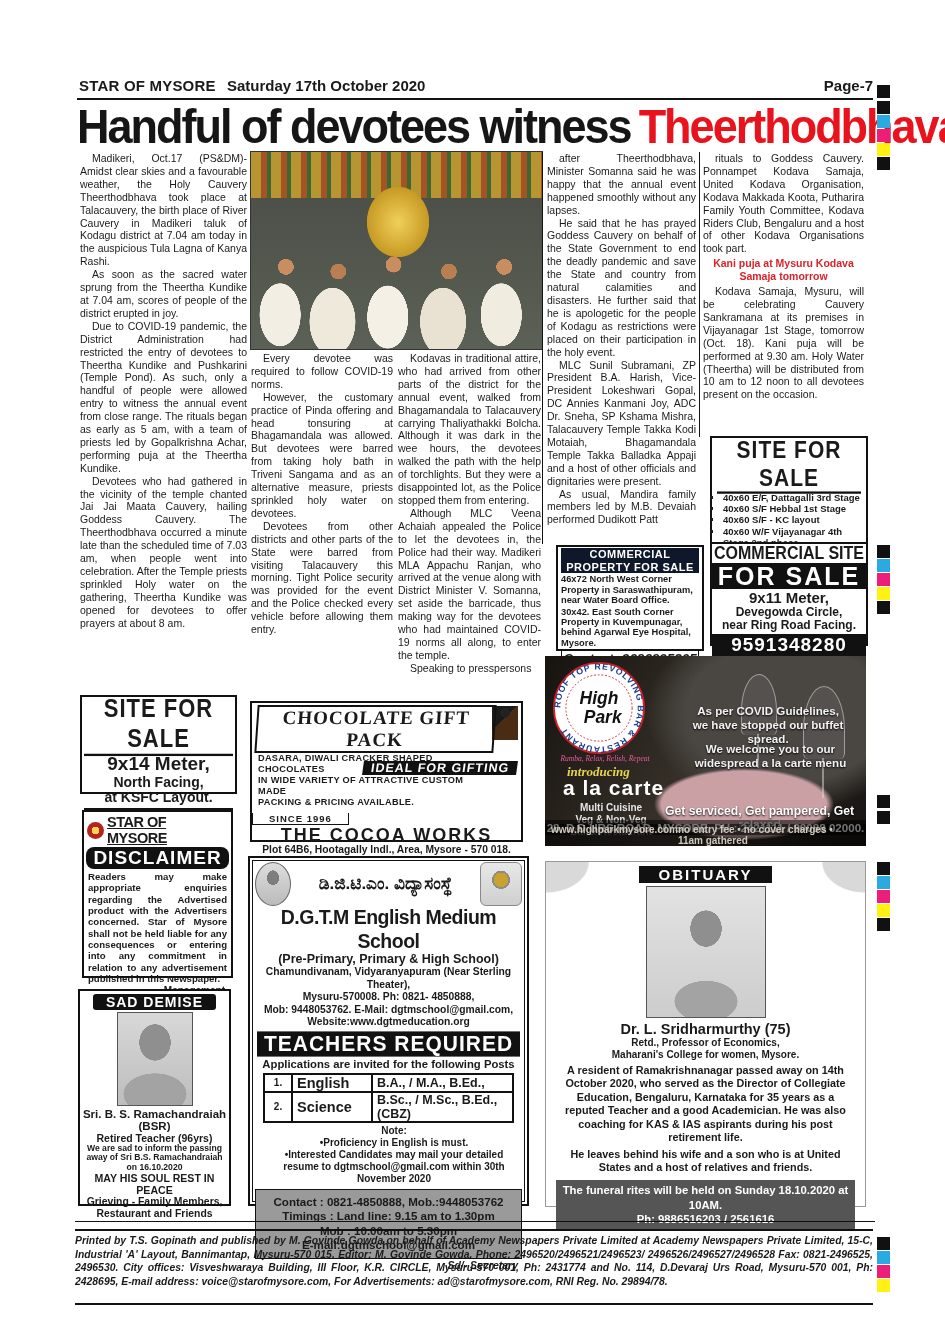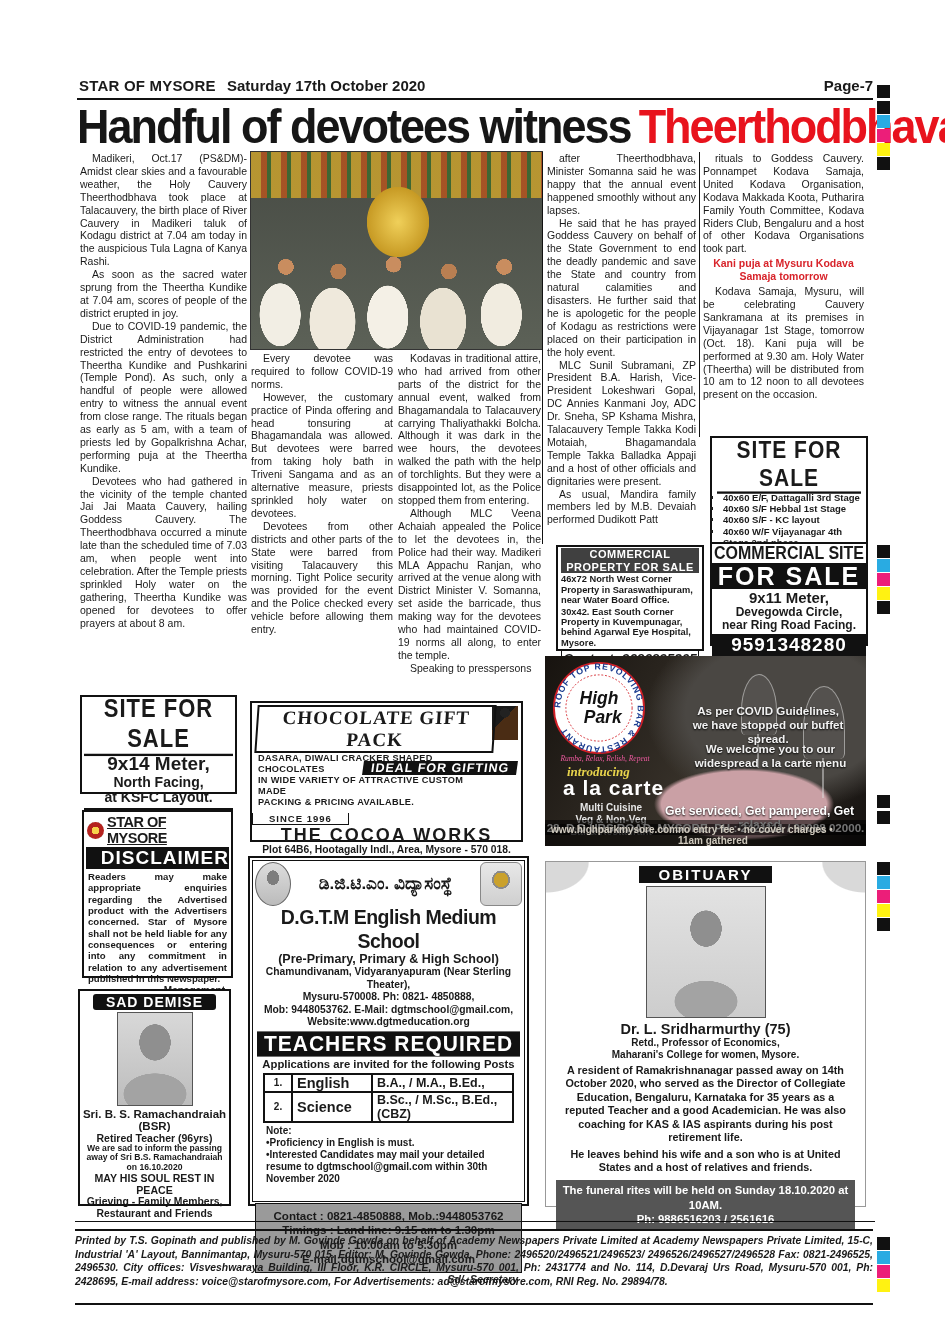--- a/index.html
+++ b/index.html
@@ -58,35 +58,35 @@
   #siteRight .call{font-size:16px;font-weight:900;letter-spacing:.5px;}
   
   #commSite{left:710px;top:542px;width:158px;height:104px;padding:1px 0;}
   #commSite .l1{font-size:16px;font-weight:900;transform:scaleY(1.1);}
   #commSite .l2{font-size:25px;font-weight:900;letter-spacing:2px;line-height:1.05;}
   #commSite .l3{font-size:15px;font-weight:900;}
   #commSite .l4,#commSite .l5{font-size:12px;font-weight:bold;line-height:1.1;}
   #commSite .phone{font-size:19px;font-weight:900;letter-spacing:1px;margin-top:1px;}
   
   #commProp{left:556px;top:545px;width:148px;height:106px;border:2px solid #111;padding:1px 3px;text-align:left;box-sizing:border-box;background:#fff;}
-  #commProp .t{background:#404040;color:#fff;font-weight:900;text-align:center;font-size:11px;line-height:1.15;letter-spacing:.5px;}
+  #commProp .t{background:#0f172a;color:#fff;font-weight:900;text-align:center;font-size:11px;line-height:1.15;letter-spacing:.5px;}
   #commProp .b{font-size:9.3px;font-weight:bold;line-height:1.12;margin-top:1px;}
   #commProp .c{border:1.5px solid #111;font-style:italic;font-weight:900;font-size:13.5px;text-align:center;margin-top:2px;}
   
   #siteLeft{left:80px;top:695px;width:157px;height:99px;padding:1px 2px;}
   #siteLeft .caps-title{font-size:22px;border-bottom:2.5px solid #111;}
   #siteLeft .m1{font-size:19px;font-weight:900;margin-top:1px;}
   #siteLeft .m2,#siteLeft .m3{font-size:14px;font-weight:bold;line-height:1.1;}
   #siteLeft .phone{font-size:21px;font-weight:900;letter-spacing:2px;border-top:2px solid #111;margin-top:2px;}
   
   #disclaimer{left:82px;top:810px;width:151px;height:168px;border:2px solid #111;box-sizing:border-box;background:#fff;}
   #disclaimer .hdr{display:flex;align-items:center;gap:3px;padding:2px 3px 0 3px;}
   #disclaimer .crest{width:17px;height:17px;border-radius:50%;background:radial-gradient(#f6d34c 30%,#b5231f 32% 70%,#7a1512 71%);flex:0 0 17px;}
   #disclaimer .som{font-size:14.5px;font-weight:900;text-decoration:underline;letter-spacing:-.5px;}
-  #disclaimer .dt{background:#111;color:#fff;font-size:19px;font-weight:900;letter-spacing:1px;text-align:right;margin:1px 2px;}
+  #disclaimer .dt{background:#111;color:#fff;font-size:19px;font-weight:900;letter-spacing:1px;text-align:center;margin:1px 2px;border-radius:8px;}
   #disclaimer .body{font-size:9.6px;font-weight:bold;line-height:1.18;text-align:justify;padding:1px 4px;}
   #disclaimer .sign{font-size:10px;font-weight:bold;text-align:right;padding:0 6px;}
   
   #sadDemise{left:78px;top:989px;width:153px;height:217px;border:2px solid #111;box-sizing:border-box;text-align:center;background:#fff;}
   #sadDemise .bar{background:#111;color:#fff;font-weight:900;font-size:14px;letter-spacing:1px;width:82%;margin:3px auto 2px auto;border-radius:3px;}
   .portrait{margin:0 auto;background:linear-gradient(#d8d8d8,#bdbdbd);border:1px solid #555;}
   .portrait .ph-head{width:100%;height:100%;
       background:radial-gradient(26px 30px at 50% 32%,#8f8f8f 0 60%,transparent 61%),
                  radial-gradient(52px 34px at 50% 88%,#a3a3a3 0 60%,transparent 61%);}
   #sadDemise .portrait{width:74px;height:92px;}
@@ -151,22 +151,22 @@
   #dgtm .nm{font-size:19.5px;font-weight:900;letter-spacing:-.5px;transform:scaleY(1.08);}
   #dgtm .sub{font-size:12.5px;font-weight:900;}
   #dgtm .ad{font-size:10.3px;font-weight:bold;line-height:1.22;}
   #dgtm .req{background:#111;color:#fff;font-size:21px;font-weight:900;letter-spacing:1px;margin:3px 2px 2px 2px;transform:scaleY(1.05);}
   #dgtm .apps{font-size:11.3px;font-weight:900;}
   #dgtm table{border-collapse:collapse;margin:3px auto 0 auto;width:94%;}
   #dgtm td{border:2px solid #111;padding:0 4px;}
   #dgtm .cno{font-size:10px;font-weight:bold;width:18px;}
   #dgtm .csub{font-size:14.5px;font-weight:900;text-align:left;width:70px;}
   #dgtm .cq{font-size:12.5px;font-weight:900;text-align:left;}
-  #dgtm .note{text-align:left;font-size:10px;font-weight:bold;line-height:1.22;margin-top:2px;margin-left:11px;}
-  #dgtm .contact{background:#9a9a9a;border:1.5px solid #111;font-size:11.6px;font-weight:900;line-height:1.25;margin-top:17px;padding:5px 0;}
+  #dgtm .note{text-align:center;font-size:10px;font-weight:bold;line-height:1.22;margin-top:2px;margin-left:11px;}
+  #dgtm .contact{background:#9a9a9a;border:1.5px solid #111;font-size:11.6px;font-weight:900;line-height:1.25;margin-top:3px;padding:5px 0;}
   #dgtm .sign{text-align:right;font-size:10.5px;font-weight:bold;font-style:italic;padding-right:4px;}
   
   #obituary{left:545px;top:861px;width:321px;height:346px;border:1.5px solid #999;box-sizing:border-box;background:
       radial-gradient(70px 50px at 0% 0%,#d9d9d9 0 60%,transparent 62%),
       radial-gradient(70px 50px at 100% 0%,#d9d9d9 0 60%,transparent 62%),#fff;text-align:center;}
   #obituary .bar{background:#111;color:#fff;font-weight:900;font-size:15px;letter-spacing:2px;width:42%;margin:4px auto 3px auto;}
   #obituary .portrait{width:118px;height:130px;background:linear-gradient(#e2e2e2,#cdcdcd);}
   #obituary .nm{font-size:14.5px;font-weight:900;margin-top:3px;}
   #obituary .l{font-size:10px;font-weight:900;line-height:1.2;}
   #obituary .bd{font-size:10.8px;font-weight:bold;line-height:1.25;padding:3px 14px 0 14px;}

